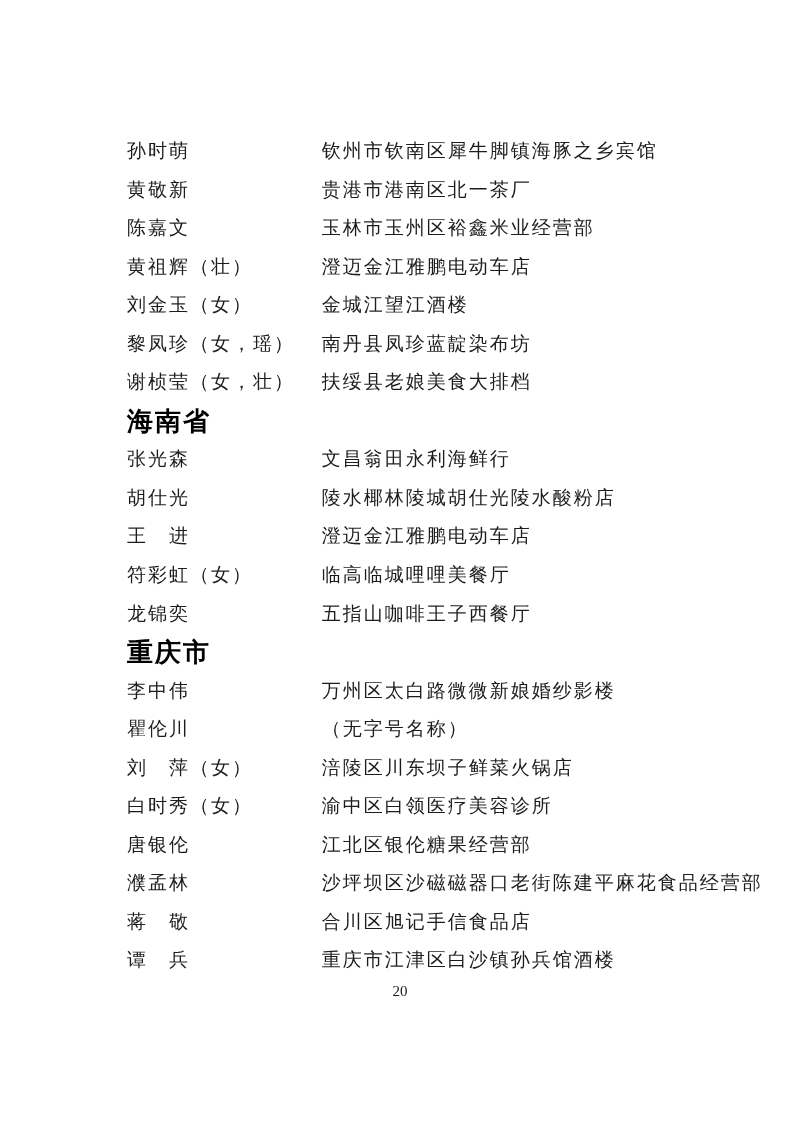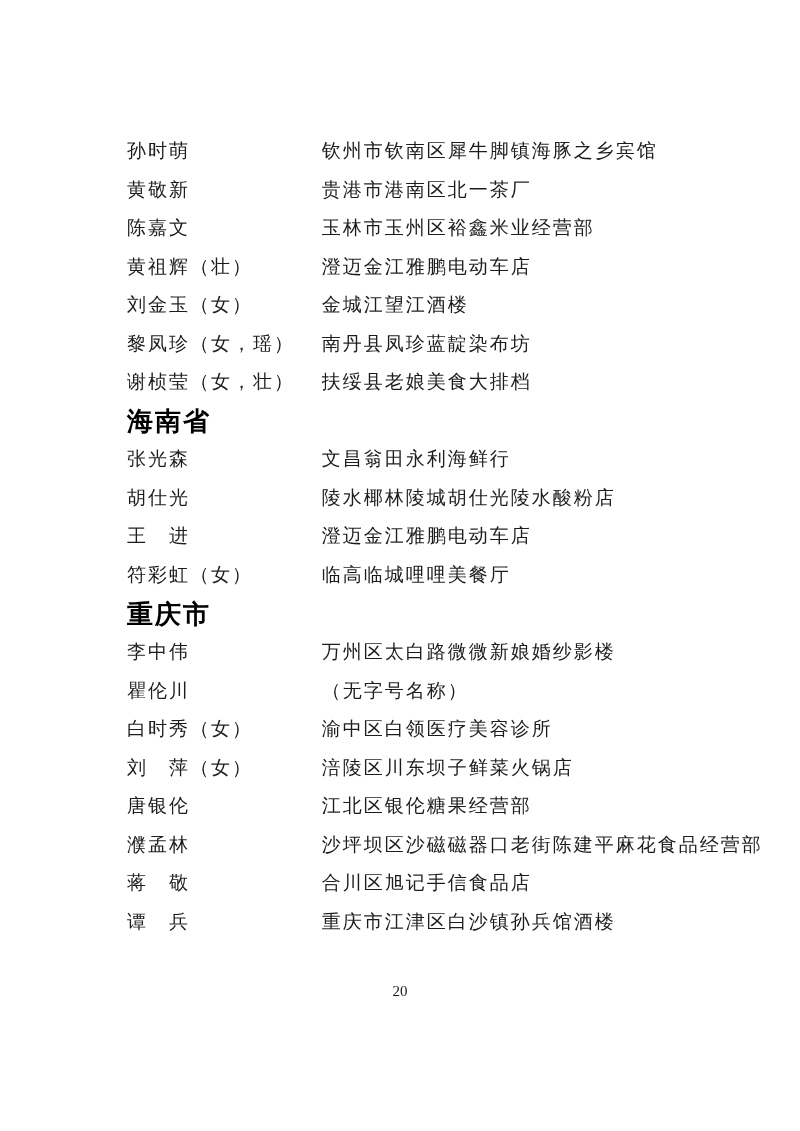--- a/index.html
+++ b/index.html
@@ -105,40 +105,44 @@
       <span class="business">陵水椰林陵城胡仕光陵水酸粉店</span>
     </div>
     <div class="row">
       <span class="name">王　进</span>
       <span class="business">澄迈金江雅鹏电动车店</span>
     </div>
     <div class="row">
       <span class="name">符彩虹（女）</span>
       <span class="business">临高临城哩哩美餐厅</span>
     </div>
+    <div class="row">
+      <span class="name">龙锦奕</span>
+      <span class="business">五指山咖啡王子西餐厅</span>
+    </div>
 
     <div class="row section">
       <span class="section-title">重庆市</span>
     </div>
 
     <div class="row">
       <span class="name">李中伟</span>
       <span class="business">万州区太白路微微新娘婚纱影楼</span>
     </div>
     <div class="row">
       <span class="name">瞿伦川</span>
       <span class="business">（无字号名称）</span>
     </div>
     <div class="row">
+      <span class="name">刘　萍（女）</span>
+      <span class="business">涪陵区川东坝子鲜菜火锅店</span>
+    </div>
+    <div class="row">
       <span class="name">白时秀（女）</span>
       <span class="business">渝中区白领医疗美容诊所</span>
-    </div>
-    <div class="row">
-      <span class="name">刘　萍（女）</span>
-      <span class="business">涪陵区川东坝子鲜菜火锅店</span>
     </div>
     <div class="row">
       <span class="name">唐银伦</span>
       <span class="business">江北区银伦糖果经营部</span>
     </div>
     <div class="row">
       <span class="name">濮孟林</span>
       <span class="business">沙坪坝区沙磁磁器口老街陈建平麻花食品经营部</span>
     </div>
     <div class="row">

